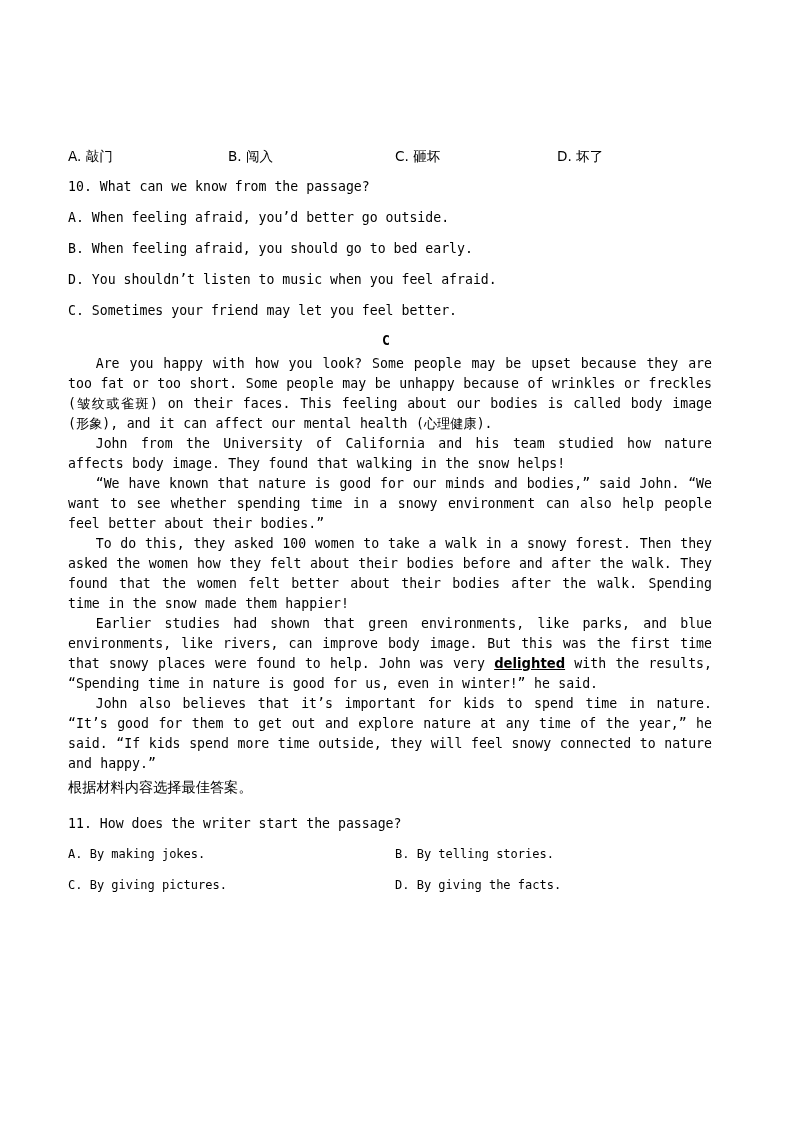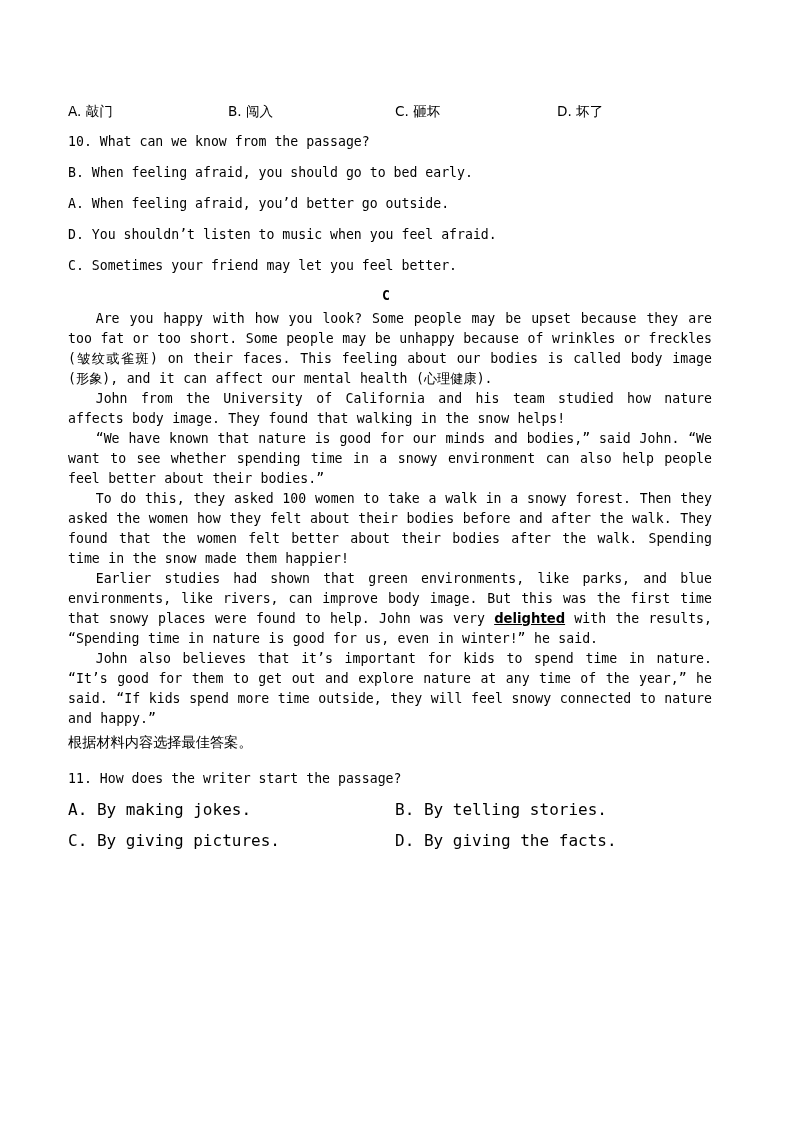--- a/index.html
+++ b/index.html
@@ -32,41 +32,42 @@
     top: 96px;
     width: 644px;
   }
 
   
   .opt-row-4 {
     position: relative;
     height: 30px;
     font-size: 13.2px;
     line-height: 30px;
+    margin-top: 45px;
   }
   .opt-row-4 > span {
     position: absolute;
     top: 0;
     white-space: pre;
   }
   .c4-a { left: 0px; }
   .c4-b { left: 160px; }
   .c4-c { left: 327px; }
   .c4-d { left: 489px; }
 
   .cjk {
     font-family: "DejaVu Sans", "Liberation Sans", sans-serif;
     font-size: 13.6px;
   }
 
   
   .opt-row-2 {
     position: relative;
     height: 31px;
-    font-size: 16px;
+    font-size: 12px;
     line-height: 31px;
   }
   .opt-row-2 > span {
     position: absolute;
     top: 0;
     white-space: pre;
   }
   .c2-l { left: 0px; }
   .c2-r { left: 327px; }
 
@@ -123,22 +124,22 @@
   <div class="content">
 
     <div class="opt-row-4">
       <span class="c4-a cjk">A. 敲门</span>
       <span class="c4-b cjk">B. 闯入</span>
       <span class="c4-c cjk">C. 砸坏</span>
       <span class="c4-d cjk">D. 坏了</span>
     </div>
 
     <div class="q-line">10. What can we know from the passage?</div>
+    <div class="q-line">A. When feeling afraid, you’d better go outside.</div>
     <div class="q-line">B. When feeling afraid, you should go to bed early.</div>
-    <div class="q-line">A. When feeling afraid, you’d better go outside.</div>
     <div class="q-line">D. You shouldn’t listen to music when you feel afraid.</div>
     <div class="q-line">C. Sometimes your friend may let you feel better.</div>
 
     <div class="gap-xs"></div>
 
     <div class="section-head">C</div>
 
     <p class="para"><span class="indent"></span><span>Are you happy with how you look? Some people may be upset because they are too fat or too short. Some people may be unhappy because of wrinkles or freckles (皱纹或雀斑) on their faces. This feeling about our bodies is called body image (形象), and it can affect our mental health (心理健康).</span></p>
 
     <p class="para"><span class="indent"></span><span>John from the University of California and his team studied how nature affects body image. They found that walking in the snow helps!</span></p>

